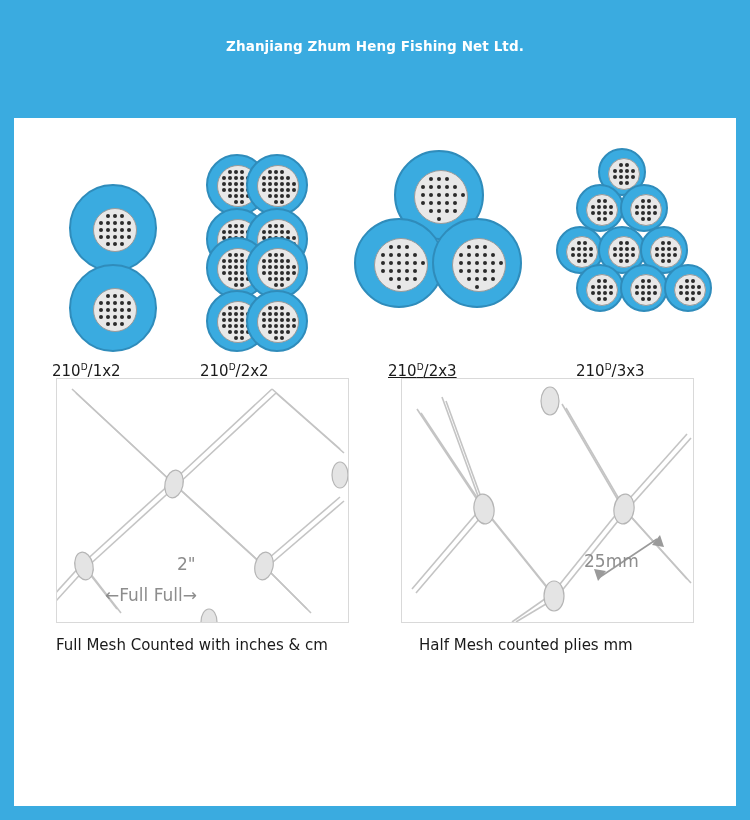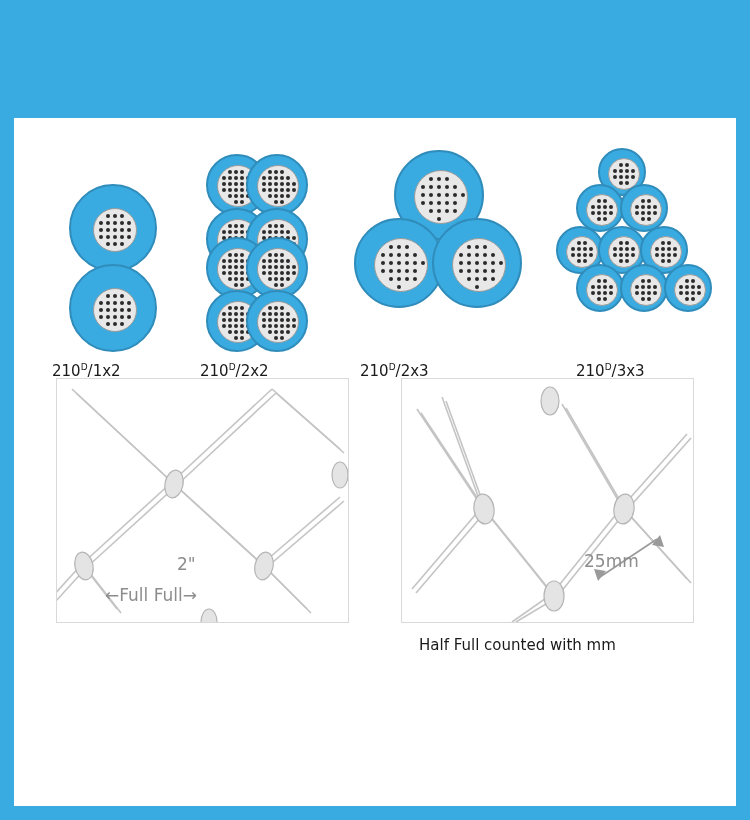--- a/index.html
+++ b/index.html
@@ -147,20 +147,21 @@
     color: #8d8d8d;
   }
   #half-mesh-size { left: 182px; top: 172px; }
 </style>
 </head>
 <body>
 
 <div class="page">
 
   <div class="header">
+    <div class="header-sub">Zhanjiang Zhum Heng Fishing Net Ltd.</div>
   </div>
 
   <div class="card">
 
 
     <div class="plies-row">
 
       <div class="ply-group" id="ply-group-0" style="left:30px; width:150px; height:230px;">
         <div class="circle" style="left:25px; top:52px; width:88px; height:88px;">
           <div class="inner" style="left:22px; top:22px; width:44px; height:44px;">
@@ -567,21 +568,21 @@
                 <i class="dot" style="left:30px; top:30px;"></i>
                 <i class="dot" style="left:38px; top:30px;"></i>
                 <i class="dot" style="left:14px; top:38px;"></i>
                 <i class="dot" style="left:22px; top:38px;"></i>
                 <i class="dot" style="left:30px; top:38px;"></i>
                 <i class="dot" style="left:38px; top:38px;"></i>
                 <i class="dot" style="left:22px; top:46px;"></i>
               </div>
             </div>
         </div>
-        <div class="ply-label" style="left:16px; top:230px;">
+        <div class="ply-label" style="left:44px; top:230px;text-decoration:underline;">
           <span>210</span><sup>D</sup><span>/2x3</span>
         </div>
       </div>
 
       <div class="ply-group" id="ply-group-3" style="left:540px; width:175px; height:230px;">
         <div class="circle" style="left:44px; top:16px; width:48px; height:48px;">
           <div class="inner" style="left:8px; top:8px; width:32px; height:32px;">
               <div class="dots">
                 <i class="dot" style="left:10px; top:4px;"></i>
                 <i class="dot" style="left:16px; top:4px;"></i>
@@ -819,18 +820,19 @@
             <path d="M255 160 L198 198"></path>
           </g>
           <g fill="#9a9a9a">
             <polygon points="258,156 250,166 262,168"></polygon>
             <polygon points="196,202 204,192 192,190"></polygon>
           </g>
         </svg>
         <div class="mesh-text" id="half-mesh-size">25mm</div>
       </div>
 
-      <div class="mesh-caption" id="mesh-caption-right">Half Full counted with mm</div>
+      <div class="mesh-caption" id="mesh-caption-left">Full Mesh Counted with inches &amp; cm</div>
+      <div class="mesh-caption" id="mesh-caption-right">Half Mesh counted plies mm</div>
 
     </div>
 
   </div>
 </div>
 
 </body></html>

